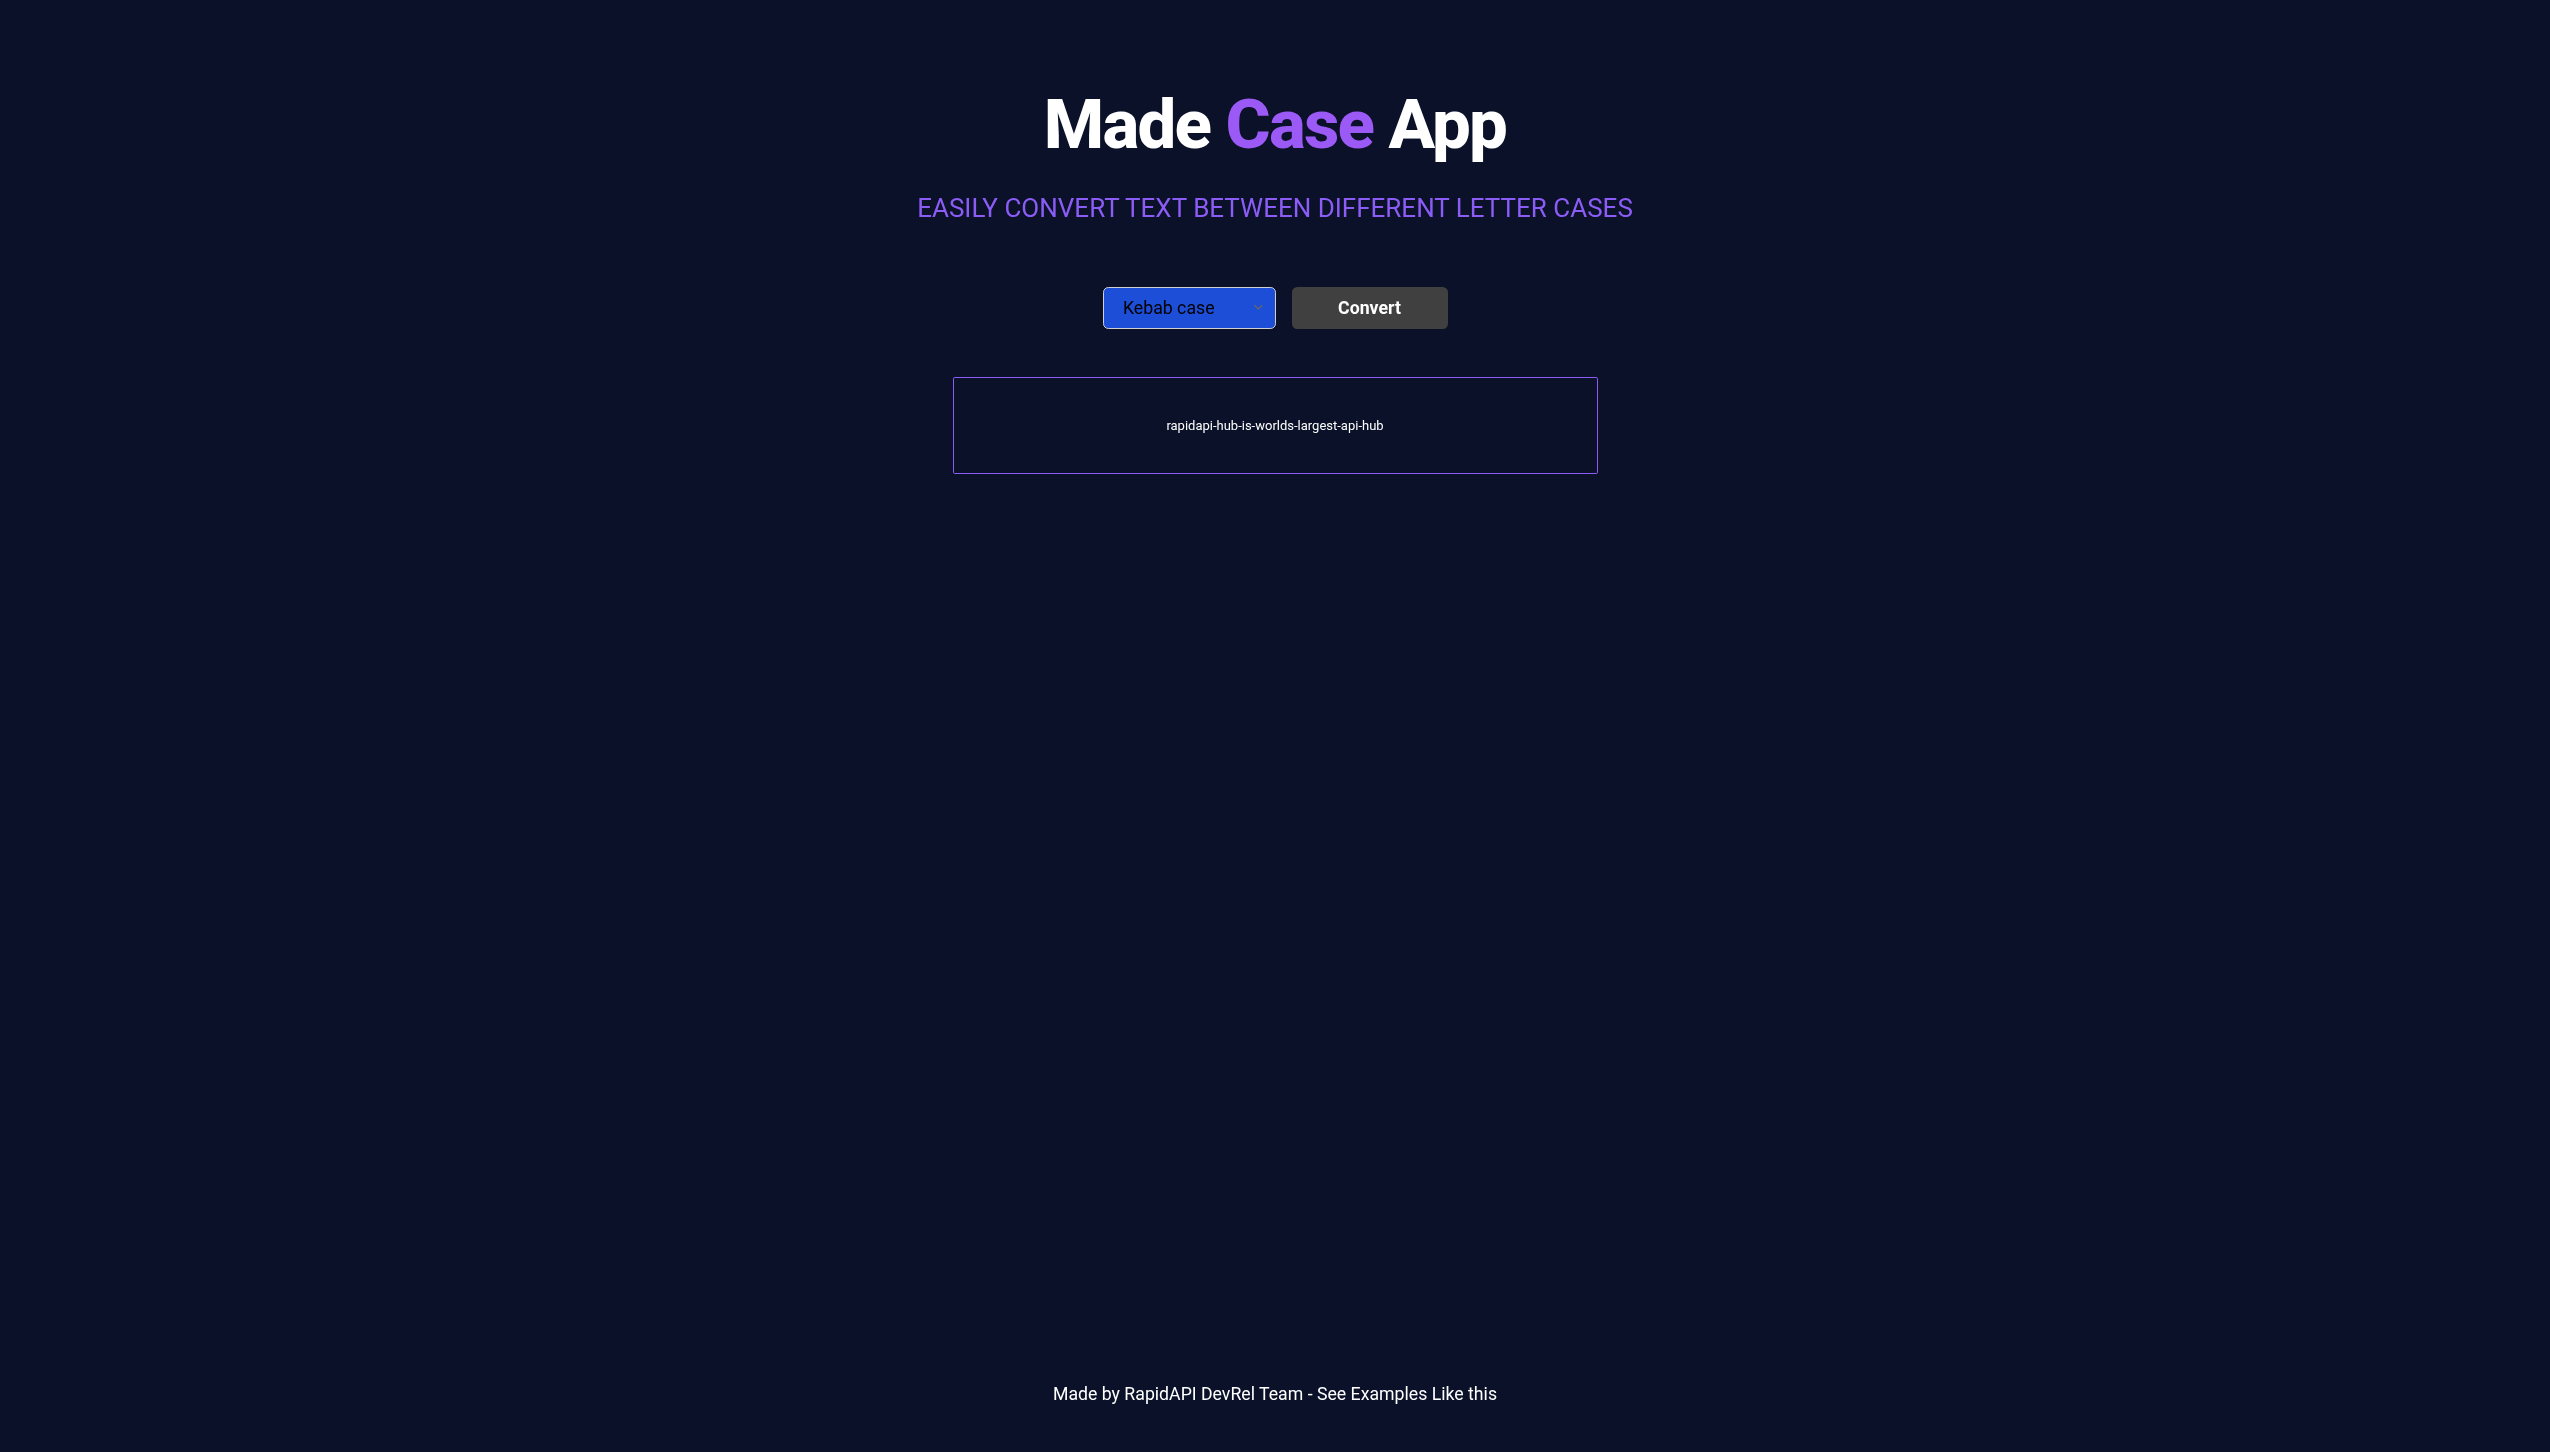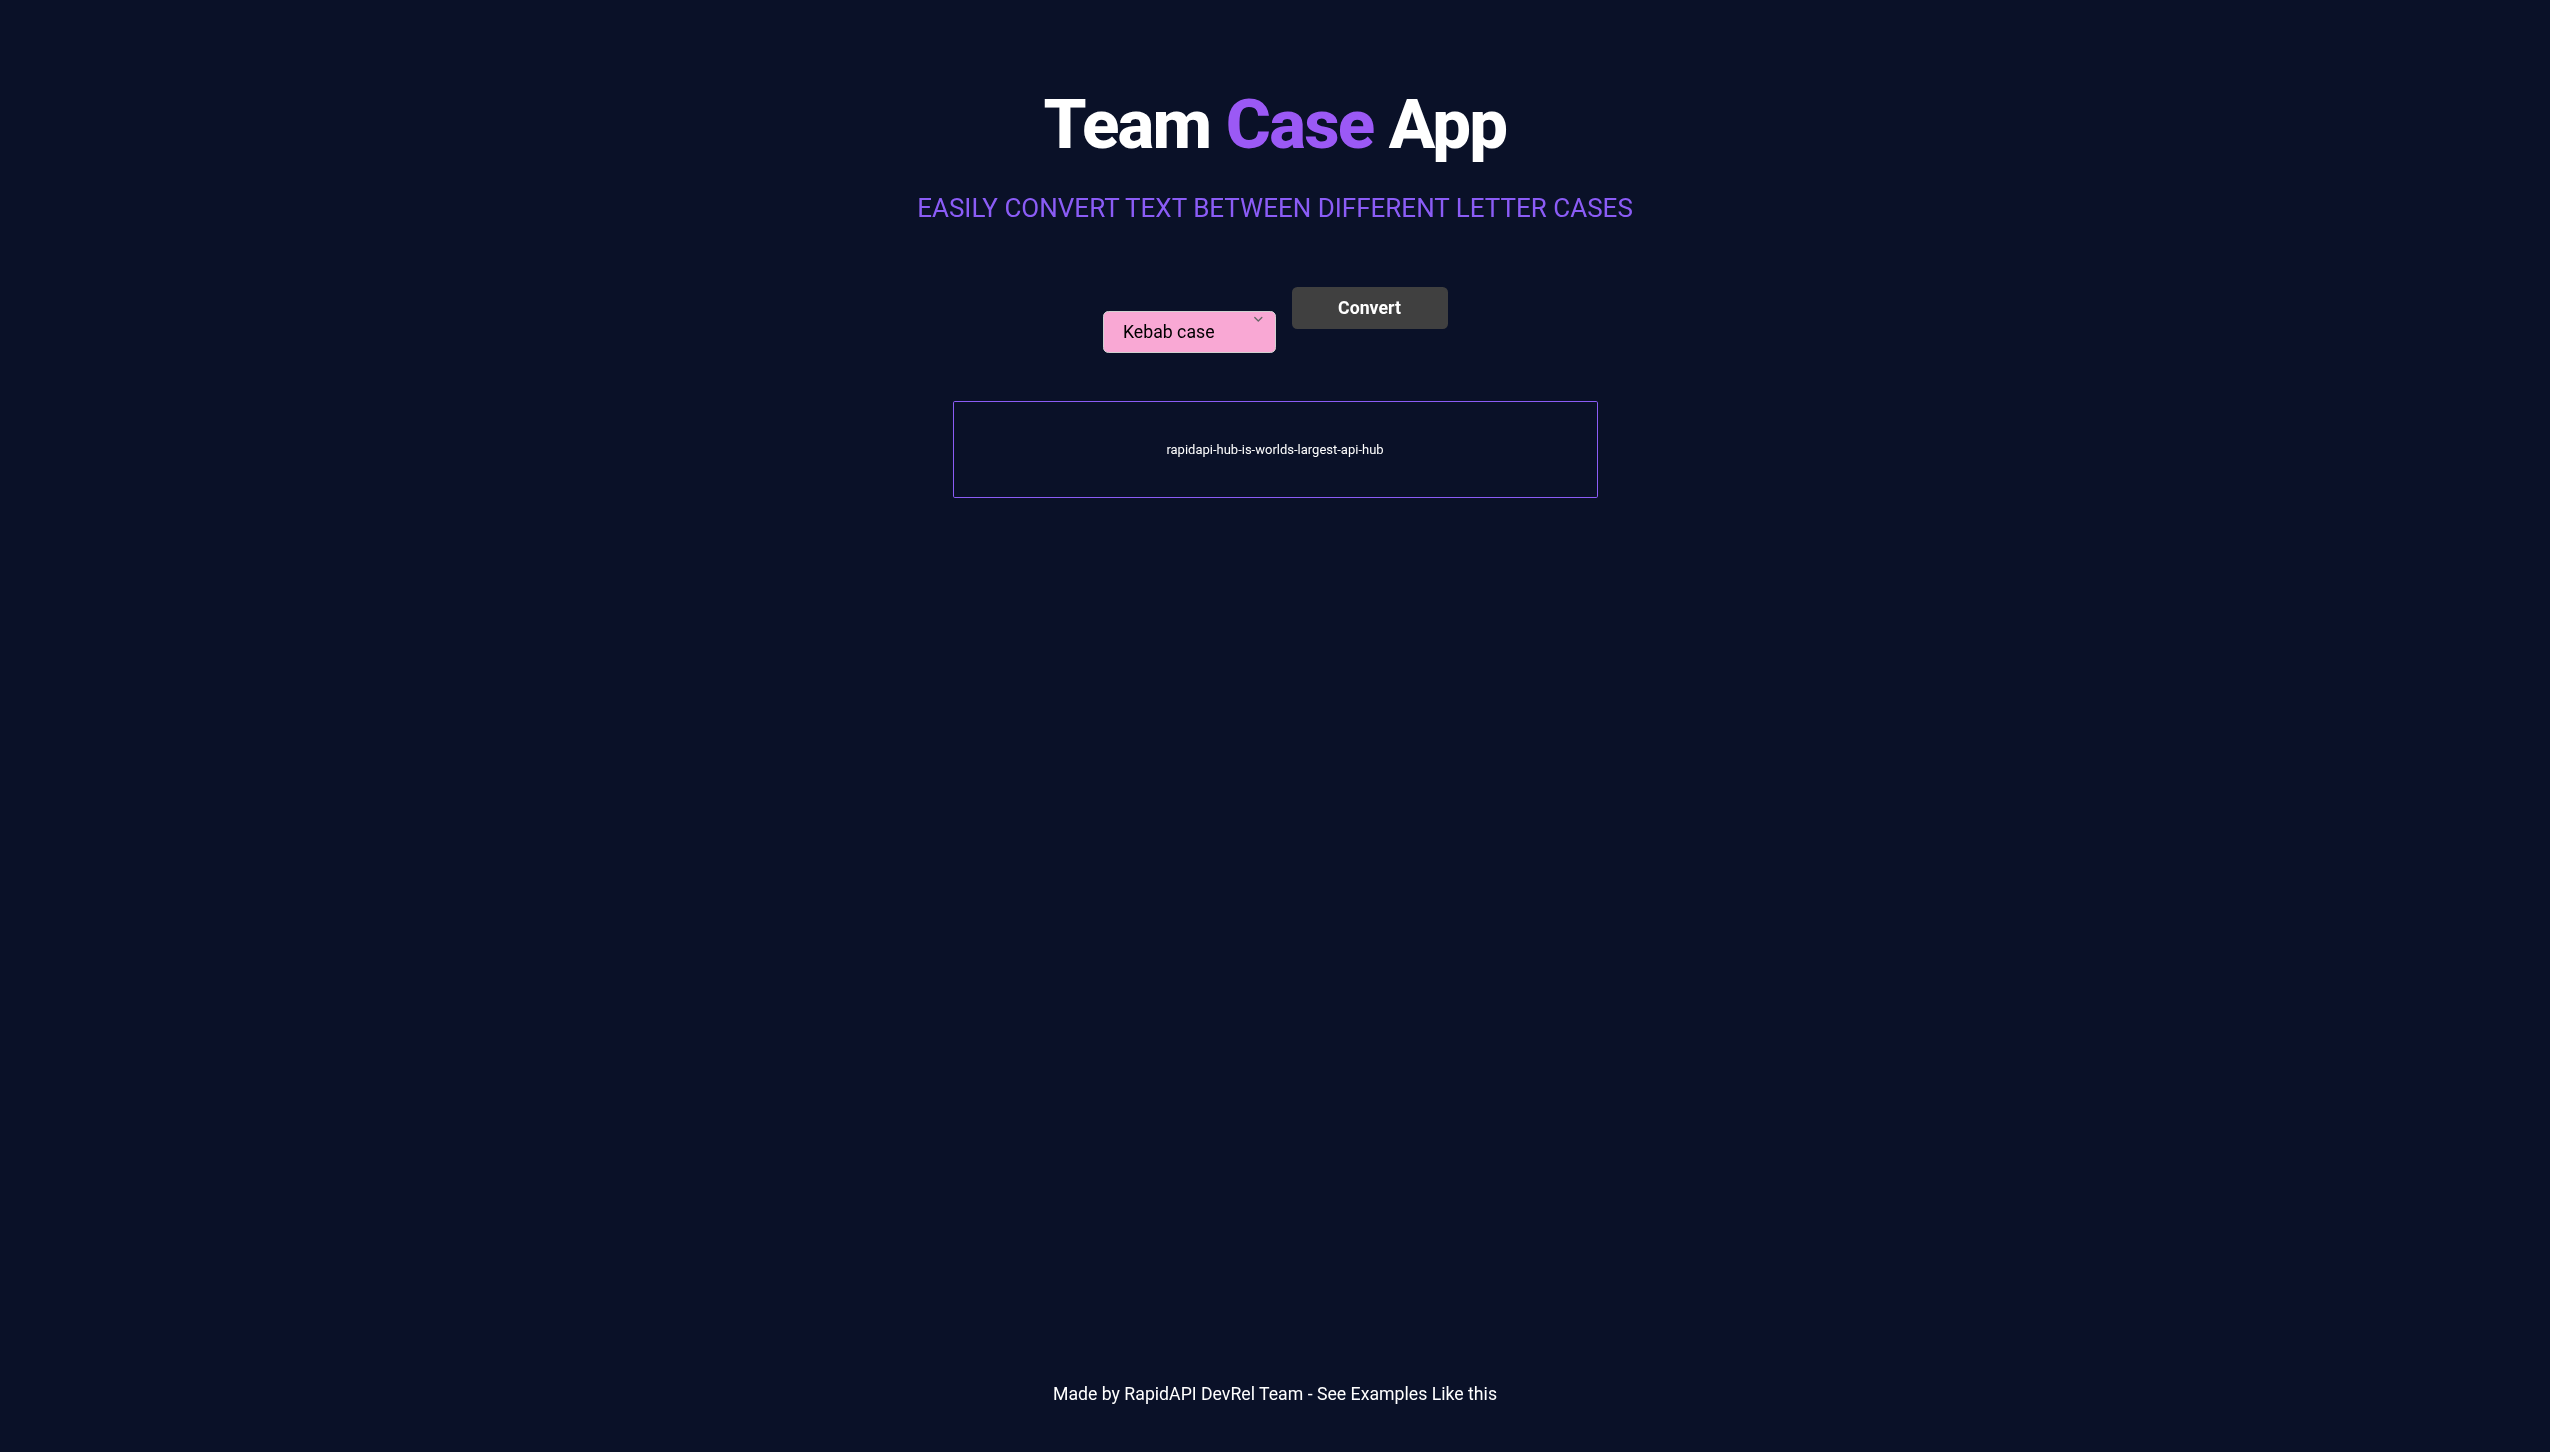--- a/index.html
+++ b/index.html
@@ -62,32 +62,31 @@
     }
 
     .select-wrapper {
       position: relative;
       width: 173px;
     }
 
     .case-select {
       width: 100%;
       height: 42px;
-      background-color: #f9a8d4;
+      background-color: #1d4ed8;
       border: 0.9px solid #d0d0d0;
       border-radius: 5.3px;
       padding: 0 32px 0 19.5px;
       font-size: 17.7px;
       color: #000000;
       font-family: inherit;
       outline: none;
       appearance: none;
       -webkit-appearance: none;
       cursor: pointer;
-      margin-top: 24px;
     }
 
     .select-chevron {
       position: absolute;
       right: 12.4px;
       top: 50%;
       transform: translateY(-50%);
       pointer-events: none;
     }
 
@@ -137,21 +136,21 @@
 
     .footer-text .maker,
     .footer-text .examples-link {
       color: #ffffff;
     }
   </style>
 </head>
 <body>
 
 <h1 class="title">
-  <span>Team </span><span class="highlight">Case</span><span> App</span>
+  <span>Made </span><span class="highlight">Case</span><span> App</span>
 </h1>
 
 <h2 class="subtitle">EASILY CONVERT TEXT BETWEEN DIFFERENT LETTER CASES</h2>
 
 <div class="form-row">
 
   <div class="select-wrapper">
     <select class="case-select">
       <option>Kebab case</option>
     </select>

